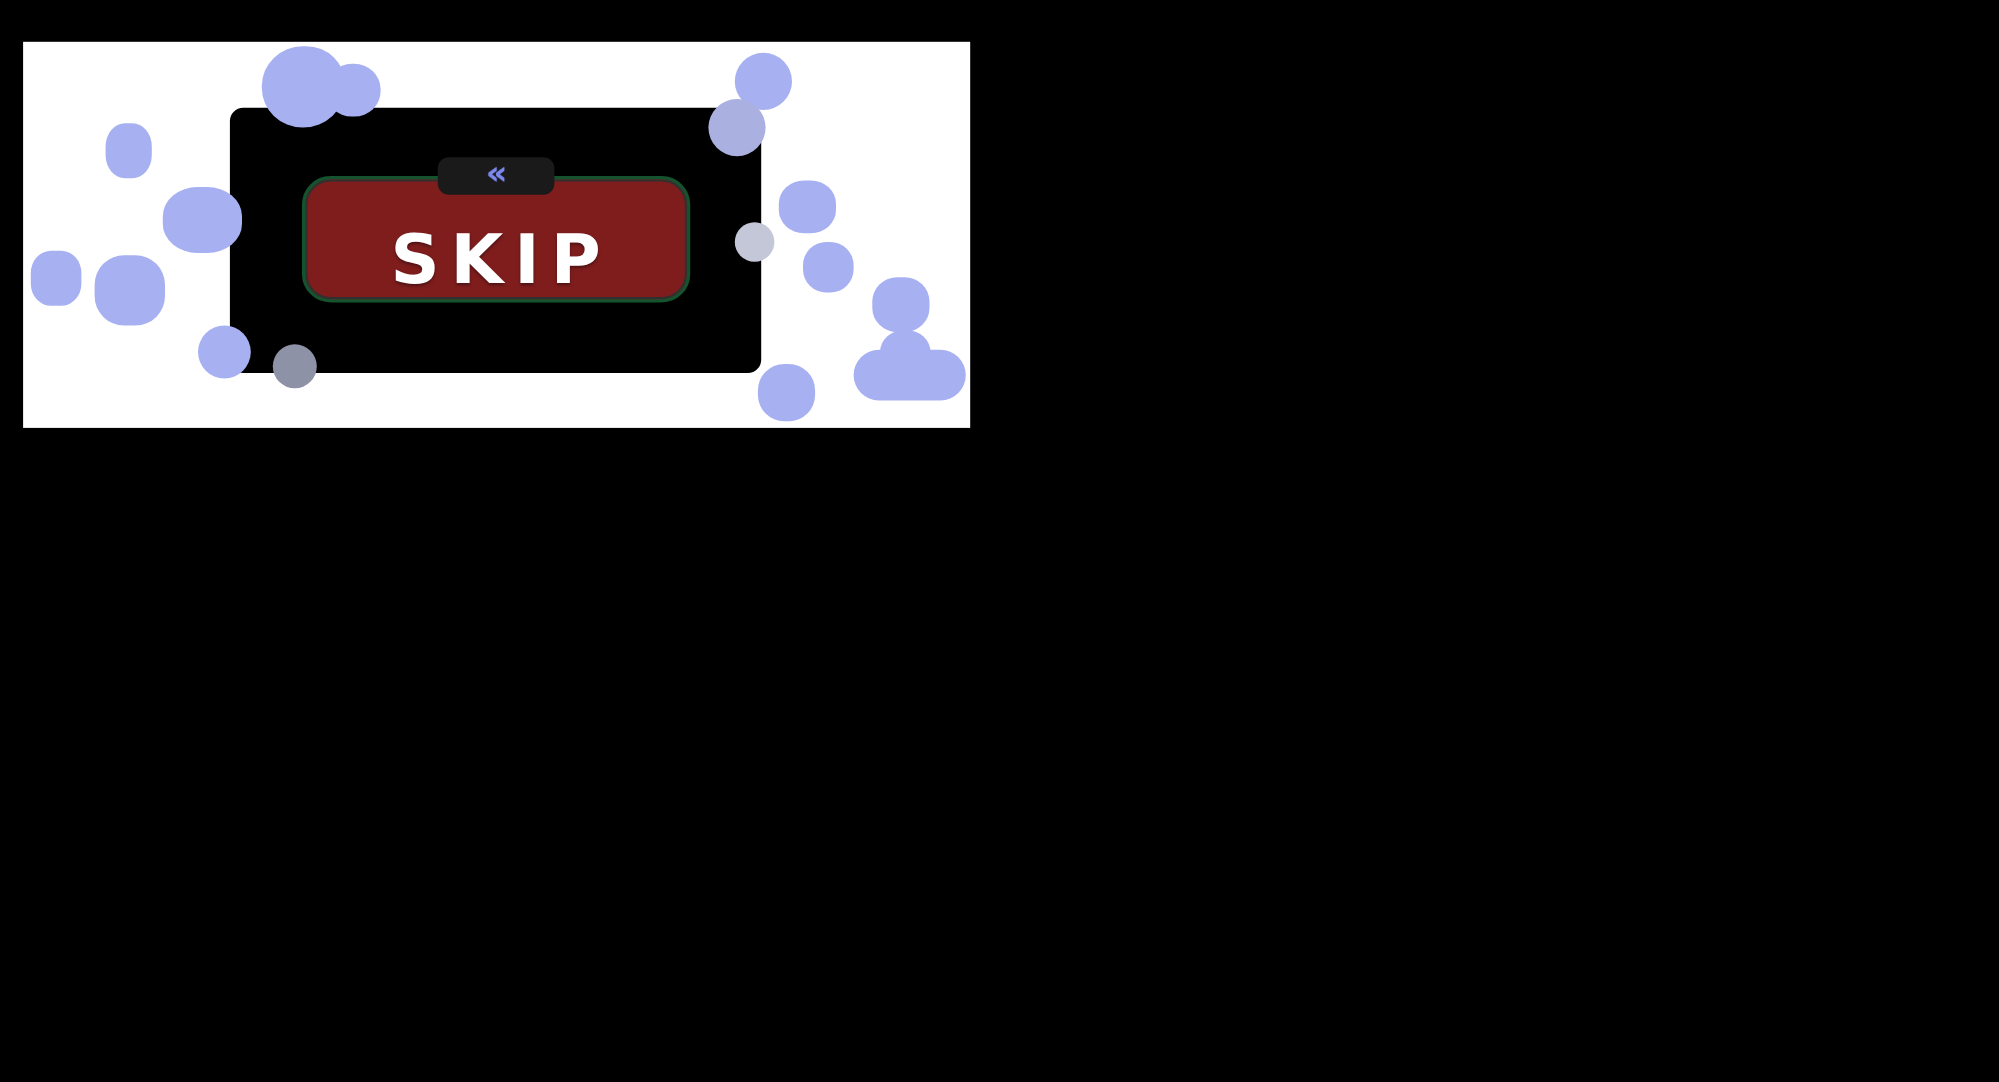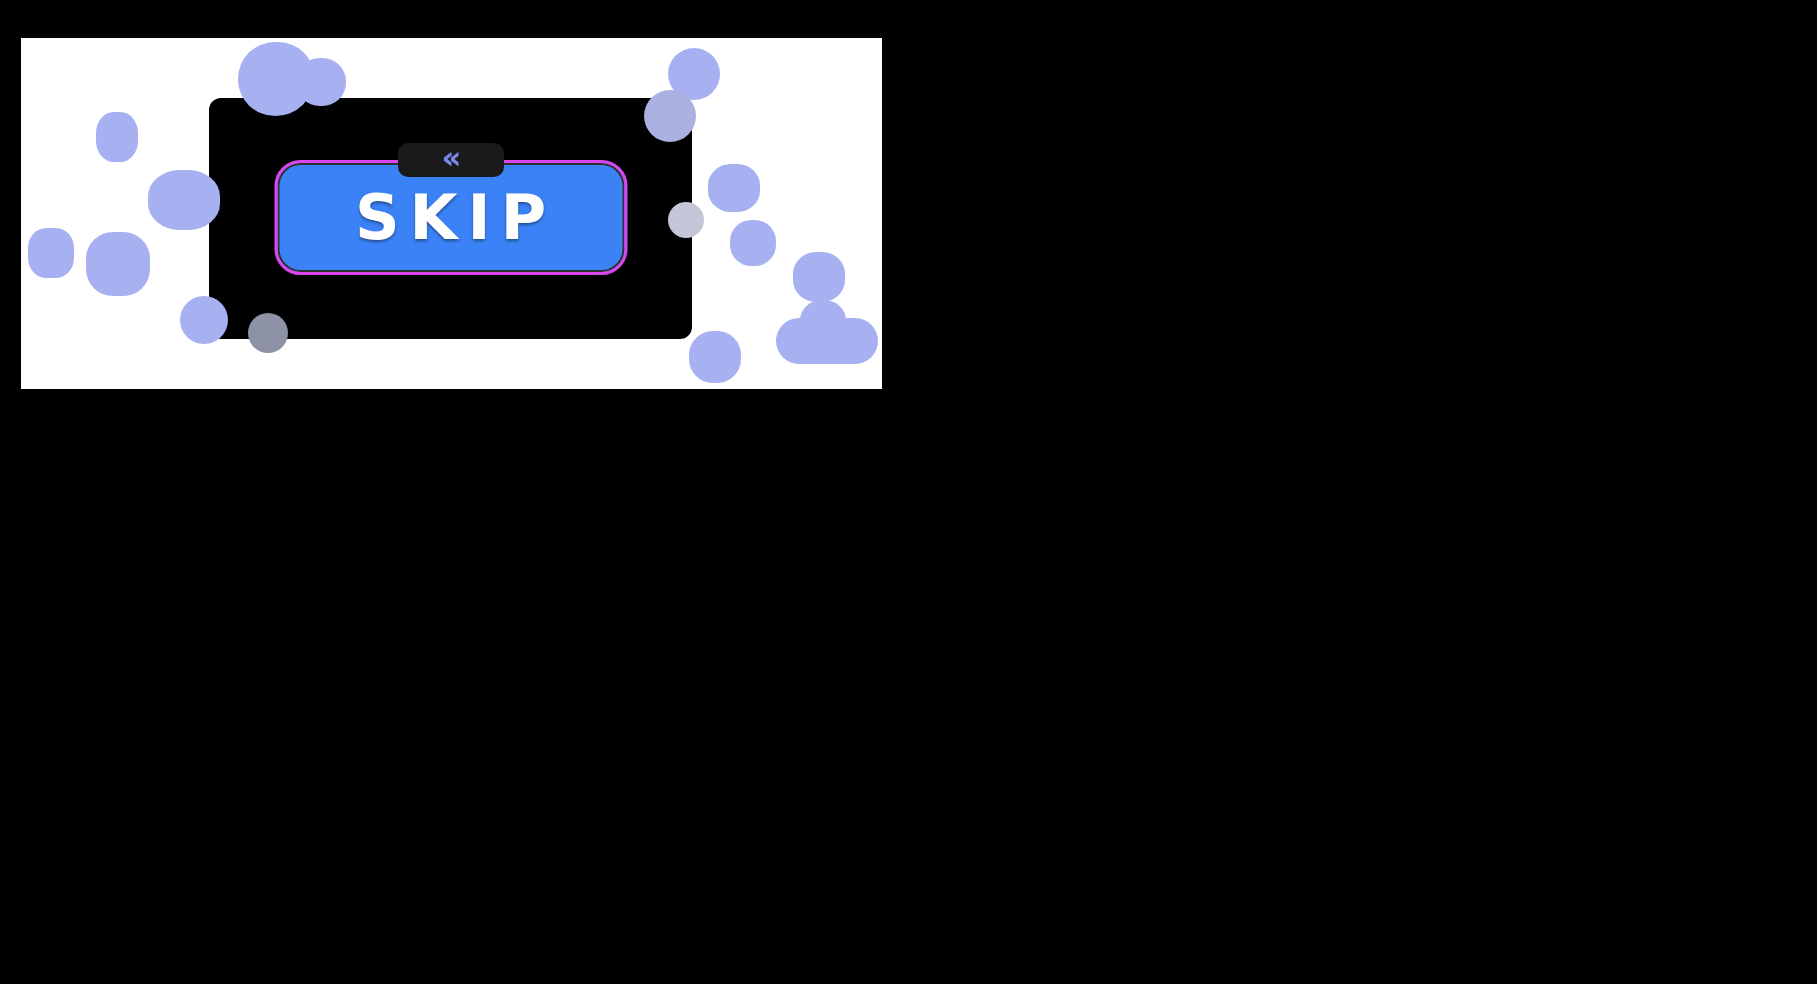--- a/index.html
+++ b/index.html
@@ -65,26 +65,26 @@
     text-shadow: 0 0 1px #7b87ea;
   }
   
   .skip-button {
     position: absolute;
     top: 62px;
     left: 50%;
     transform: translateX(-50%);
     width: 353px;
     height: 115px;
-    background: #3b82f6;
-    border: 3px solid #d946ef;
+    background: #7f1d1d;
+    border: 3px solid #14532d;
     box-shadow: inset 0 0 0 2px #303030, 0 5px 12px rgba(0,0,0,0.65);
     border-radius: 26px;
     display: flex;
-    align-items: center;
+    align-items: flex-end;
     justify-content: center;
     z-index: 2;
     cursor: pointer;
     padding: 0;
   }
   .skip-label {
     color: #ffffff;
     font-size: 62px;
     font-weight: 800;
     letter-spacing: 10px;

